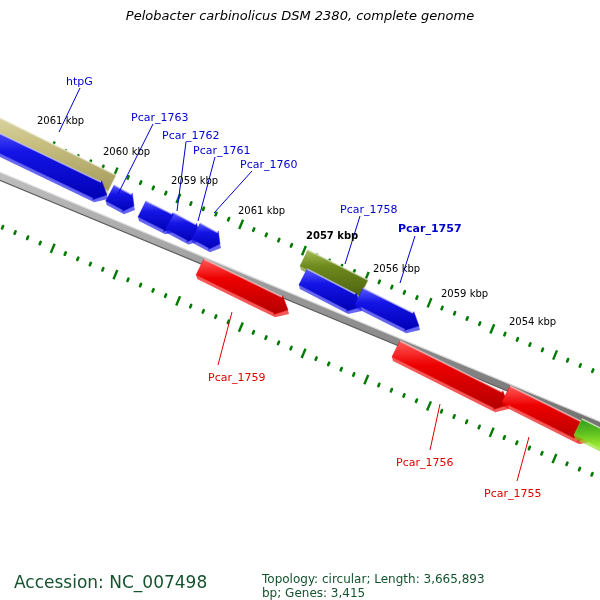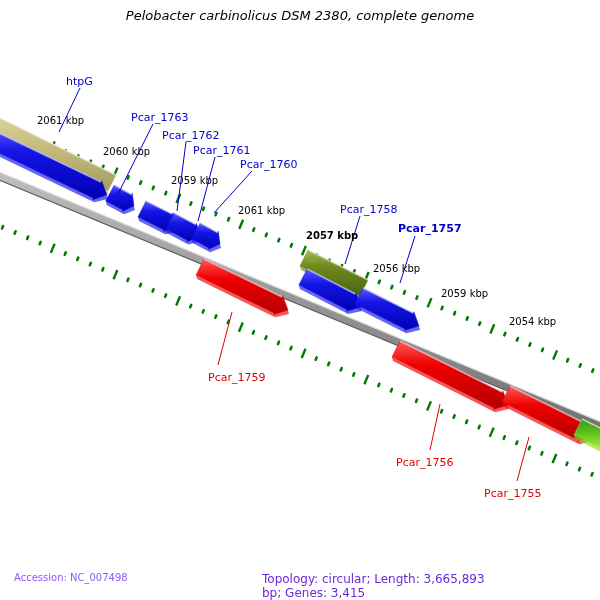--- a/index.html
+++ b/index.html
@@ -18,25 +18,25 @@
     position:absolute;
     left:0;top:8px;width:600px;
     text-align:center;
     font-style:italic;
     font-size:13px;
     color:#000;
     font-family:"DejaVu Sans", sans-serif;
   }
   .footer-left{
     position:absolute;left:14px;top:572px;
-    font-size:10px;color:#8b5cf6;
+    font-size:17px;color:#14532d;
   }
   .footer-right{
     position:absolute;left:262px;top:572px;
-    font-size:12px;color:#6d28d9;
+    font-size:12px;color:#14532d;
   }
   .lbl{
     position:absolute;
     font-size:11px;
     white-space:nowrap;
     font-family:"DejaVu Sans", sans-serif;
   }
   .lbl-gene{color:#0000d0;}
   .lbl-gene-red{color:#e00000;}
   .lbl-tick{color:#000000;font-size:10px;}

